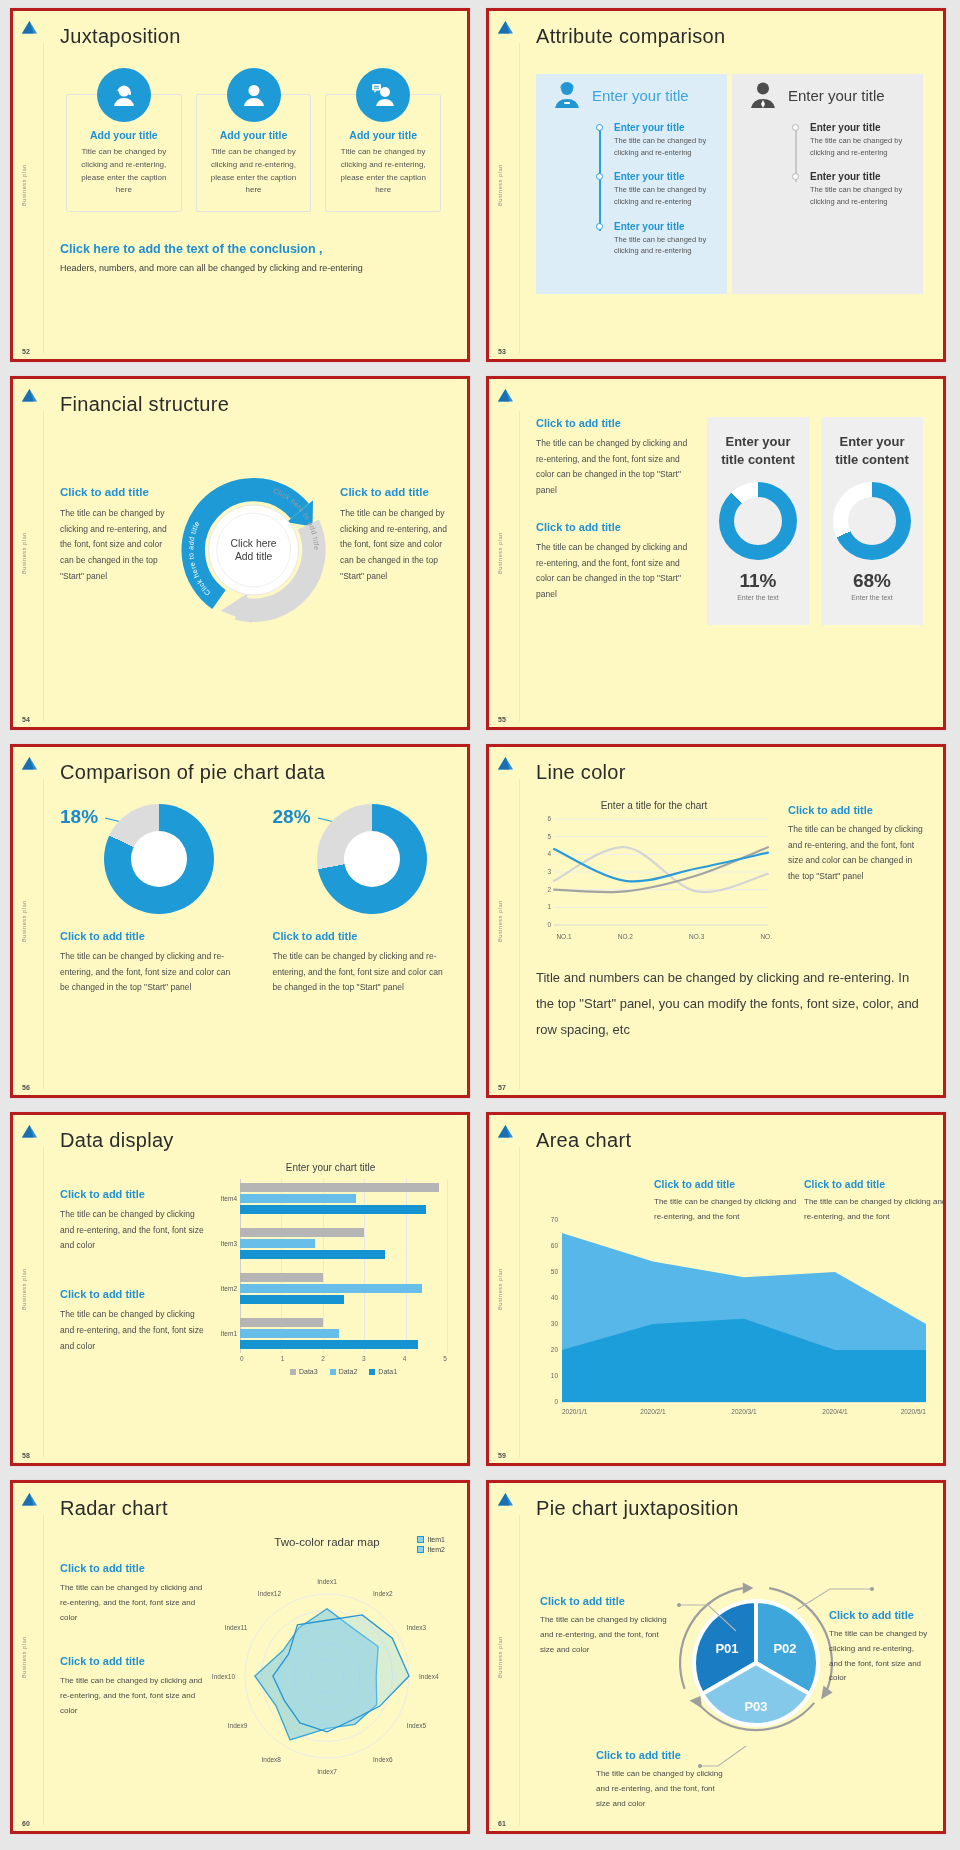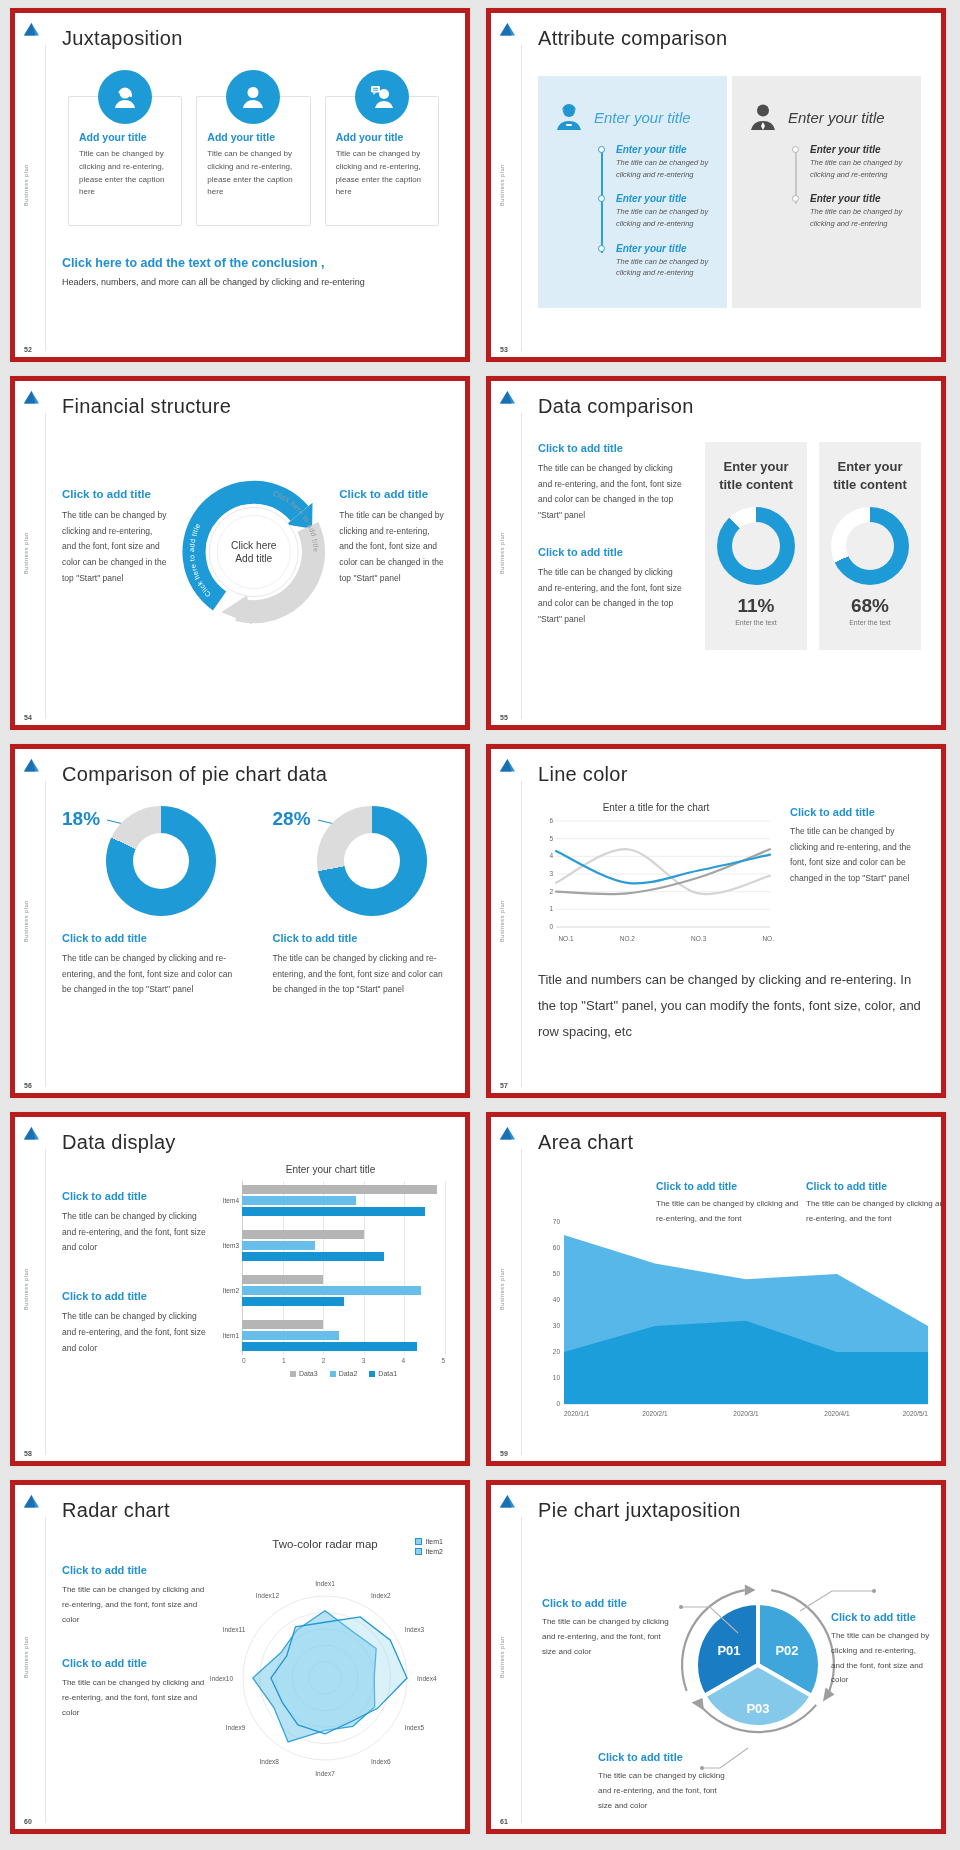--- a/index.html
+++ b/index.html
@@ -1,38 +1,38 @@
 <!DOCTYPE html>
 <html><head>
 <meta charset="utf-8">
 <style>
   * { margin:0; padding:0; box-sizing:border-box; }
   html,body { width:960px; background:#e7e7e7; font-family:"Liberation Sans", sans-serif; }
   .grid { display:grid; grid-template-columns:460px 460px; gap:14px 16px; padding:8px 10px 10px; width:960px; }
-  .slide { position:relative; width:460px; height:354px; background:#ffffff; border:5px solid #b91c1c; box-shadow:0 0 2px rgba(0,0,0,.08); overflow:hidden; }
+  .slide { position:relative; width:460px; height:354px; background:#fef9c3; border:3px solid #b91c1c; box-shadow:0 0 2px rgba(0,0,0,.08); overflow:hidden; }
   .logo { position:absolute; top:9px; left:8px; width:17px; height:15px; }
   .vline { position:absolute; left:30px; top:32px; bottom:6px; width:1px; background:#e5e5e5; }
   .side-label { position:absolute; left:8px; top:44%; writing-mode:vertical-rl; transform:rotate(180deg); font-size:5.5px; color:#8e8e8e; letter-spacing:.6px; }
   .num { position:absolute; left:9px; bottom:4px; font-size:7px; font-weight:bold; color:#4f4f4f; }
   .content { position:absolute; left:47px; top:14px; right:20px; bottom:14px; }
   .s-title { font-size:20px; font-weight:300; color:#2b2b2b; letter-spacing:.3px; }
   .hb { font-weight:bold; color:#2191d4; }
   .hb11 { font-size:11px; }
   .bt { color:#4a4a4a; line-height:1.85; font-size:8.5px; }
   
   .cards-row { display:flex; gap:14px; margin:46px 6px 0 6px; }
-  .card52 { flex:1; border:1px solid #e2e2e2; border-radius:2px; padding:34px 10px 26px; position:relative; }
+  .card52 { flex:1; border:1px solid #e2e2e2; border-radius:2px; padding:34px 10px 14px; position:relative;text-align:center; }
   .icon-circle { position:absolute; top:-27px; left:50%; transform:translateX(-50%); width:54px; height:54px; border-radius:50%; background:#1e9ad6; display:flex; align-items:center; justify-content:center; }
   .card-h { font-size:10.5px; font-weight:bold; color:#1e8fd2; margin-bottom:5px; }
   .card-b { font-size:8px; color:#555; line-height:1.6; }
   .concl-h { font-size:12.5px; font-weight:bold; color:#1e8fd2; margin-top:30px; }
   .concl-b { font-size:9px; color:#3c3c3c; margin-top:7px; }
   
   .panels { display:flex; gap:5px; margin-top:26px; }
-  .panel { width:194px; min-height:220px; padding:24px 12px 16px 14px;font-style:italic; }
+  .panel { width:194px; min-height:220px; padding:4px 12px 16px 14px; }
   .panel.blue { background:#dcedf8; }
   .panel.gray { background:#ececec; }
   .panel-head { display:flex; align-items:center; gap:8px; }
   .panel-title { font-size:15px; font-weight:300; }
   .panel.blue .panel-title { color:#3fa3dc; }
   .panel.gray .panel-title { color:#3d3d3d; }
   .tl { position:relative; margin:10px 0 0 46px; }
   .tl-line { position:absolute; left:3px; top:8px; bottom:26px; width:1.5px; }
   .panel.blue .tl-line { background:#2aa0d8; }
   .panel.gray .tl-line { background:#c7c7c7; }
@@ -280,21 +280,20 @@
 
   <div class="slide">
     <svg class="logo" viewBox="0 0 17 15">
         <polygon points="8.5,1 16,13.5 1,13.5" fill="#2b8fd4"></polygon>
         <polygon points="8.5,1 12.5,13.5 1,13.5" fill="#1a6fb0"></polygon>
       </svg>
     <div class="vline"></div>
     <div class="side-label">Business plan</div>
     <div class="num">55</div>
     <div class="content">
-      <div class="s-title">Data comparison</div>
       <div class="row55">
         <div class="col55l">
           <div class="blk">
             <span class="hb hb11">Click to add title</span>
             <div class="bt">The title can be changed by clicking and re-entering, and the font, font size and color can be changed in the top "Start" panel</div>
           </div>
           <div class="blk">
             <span class="hb hb11">Click to add title</span>
             <div class="bt">The title can be changed by clicking and re-entering, and the font, font size and color can be changed in the top "Start" panel</div>
           </div>

